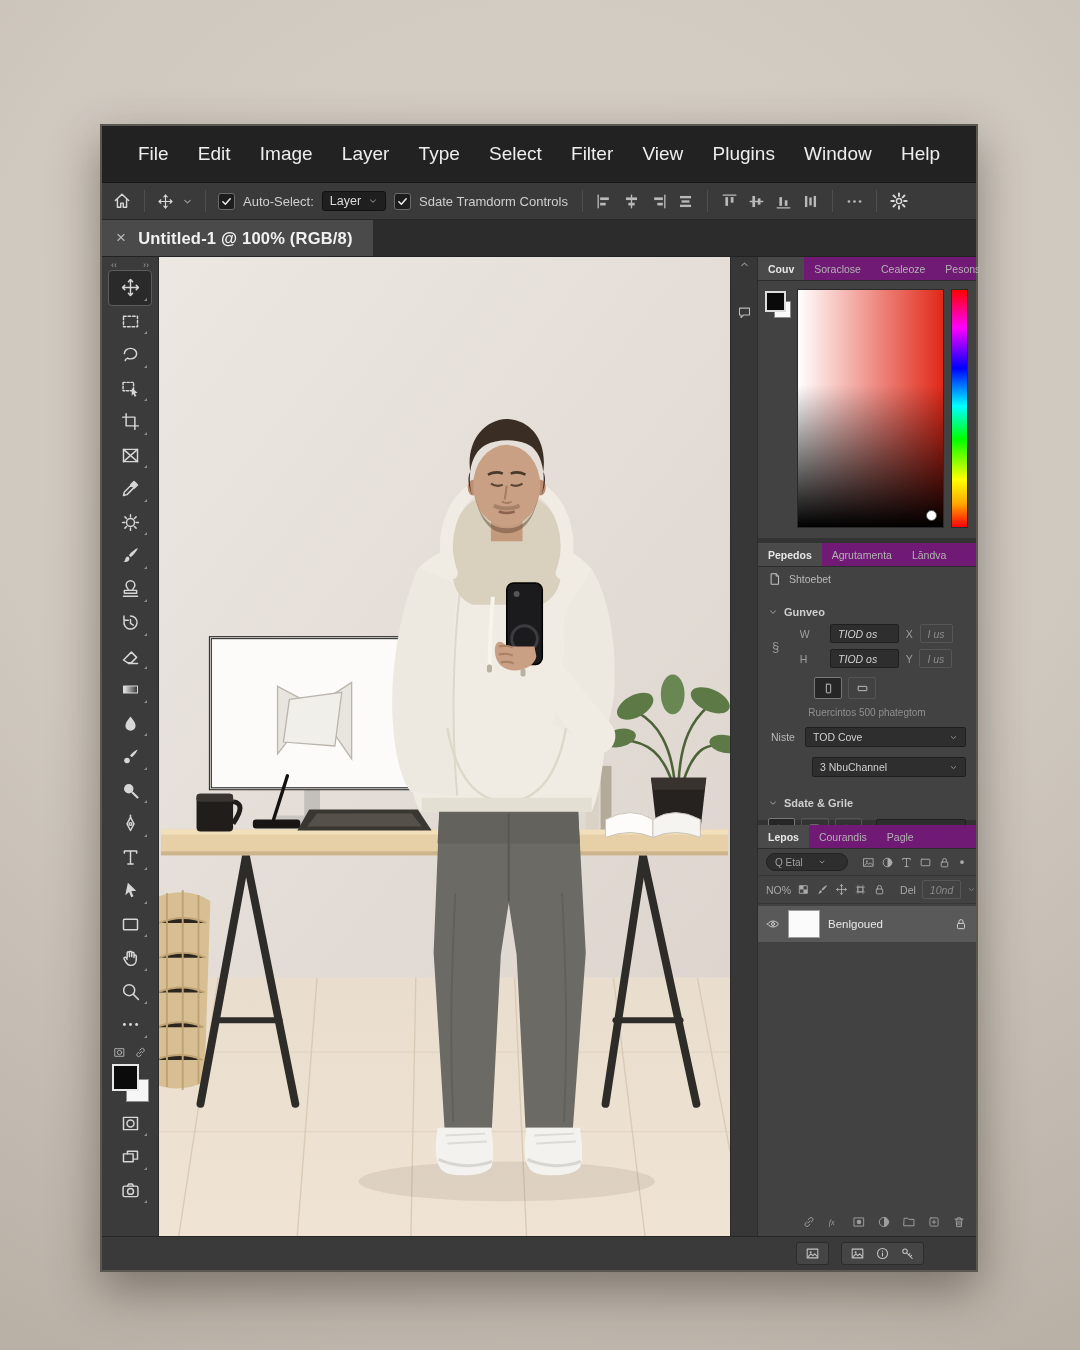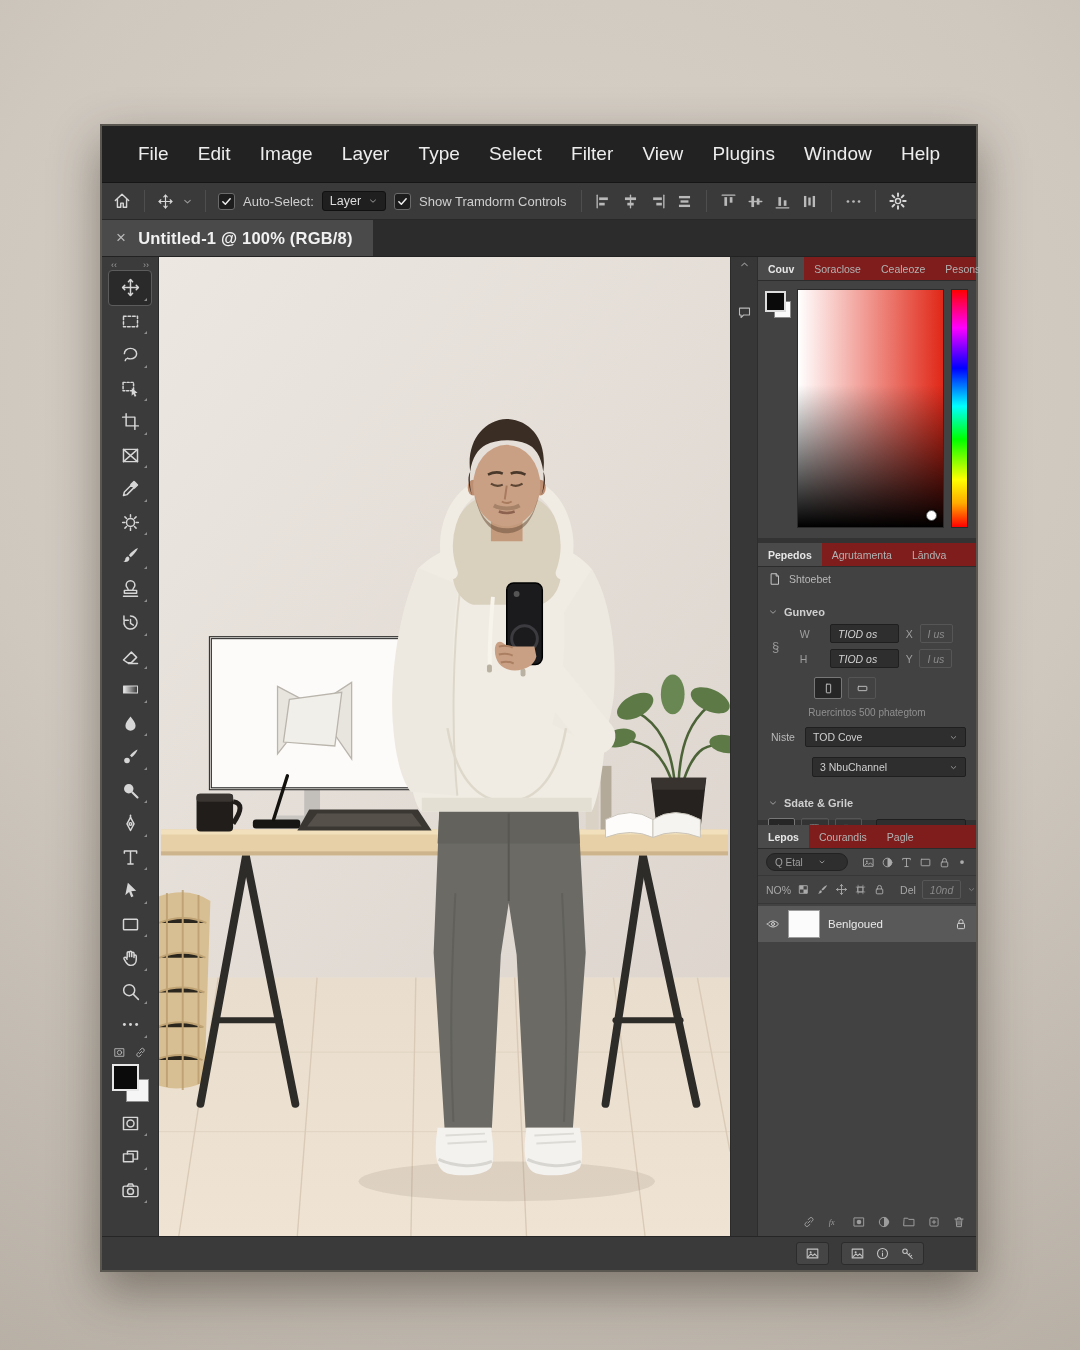--- a/index.html
+++ b/index.html
@@ -55,21 +55,21 @@
   .canvas{flex:1;position:relative;background:#e8e2db;border-right:1px solid #2b2b2b;min-width:0;}
   .canvas svg{position:absolute;inset:0;width:100%;height:100%;}
   
   .dockstrip{width:26px;background:#373737;border-right:1px solid #2d2d2d;display:flex;flex-direction:column;
     align-items:center;padding-top:2px;gap:10px;flex:none;color:#b9b9b9;}
   .dockstrip .ch{width:11px;height:11px;color:#8f8f8f;}
   .dockstrip svg{width:15px;height:15px;}
   
   .panels{width:218px;background:#333;display:flex;flex-direction:column;gap:5px;flex:none;min-height:0;}
   .panel{background:#424242;display:flex;flex-direction:column;min-height:0;}
-  .ptabs{display:flex;background:#7f1d1d;border-bottom:1px solid #2c2c2c;flex:none;}
+  .ptabs{display:flex;background:#701a75;border-bottom:1px solid #2c2c2c;flex:none;}
   .ptab{padding:6px 10px 5px;font-size:10.5px;color:#b2b2b2;}
   .ptab.active{background:#4a4a4a;color:#e6e6e6;font-weight:700;}
   
   .colorbody{flex:1;display:flex;padding:8px 8px 10px 6px;gap:7px;min-height:0;}
   .mini-swatches{position:relative;width:26px;flex:none;}
   .msw-fg{position:absolute;left:1px;top:2px;width:17px;height:17px;background:#0a0a0a;border:2px solid #ddd;}
   .msw-bg{position:absolute;left:10px;top:12px;width:15px;height:15px;background:#fafafa;border:1px solid #888;}
   .sat-field{flex:1;position:relative;border:1px solid #2a2a2a;
     background:linear-gradient(to top,#000, rgba(0,0,0,0) 60%),linear-gradient(to right,#fff,#e02818);}
   .sat-dot{position:absolute;right:6px;bottom:6px;width:9px;height:9px;border-radius:50%;background:#fff;
@@ -402,21 +402,21 @@
       <span>Layer</span>
       <svg class="cv">
           <use href="#sym-chevD"></use>
         </svg>
     </span>
     <span class="chk">
         <svg>
           <use href="#sym-check"></use>
         </svg>
       </span>
-    <span>Show Tramdorm Controls</span>
+    <span>Sdate Tramdorm Controls</span>
     <span class="obar-sep" style="margin-left:6px"></span>
     <svg class="al">
         <use href="#al-left"></use>
       </svg>
     <svg class="al">
         <use href="#al-ch"></use>
       </svg>
     <svg class="al">
         <use href="#al-right"></use>
       </svg>

